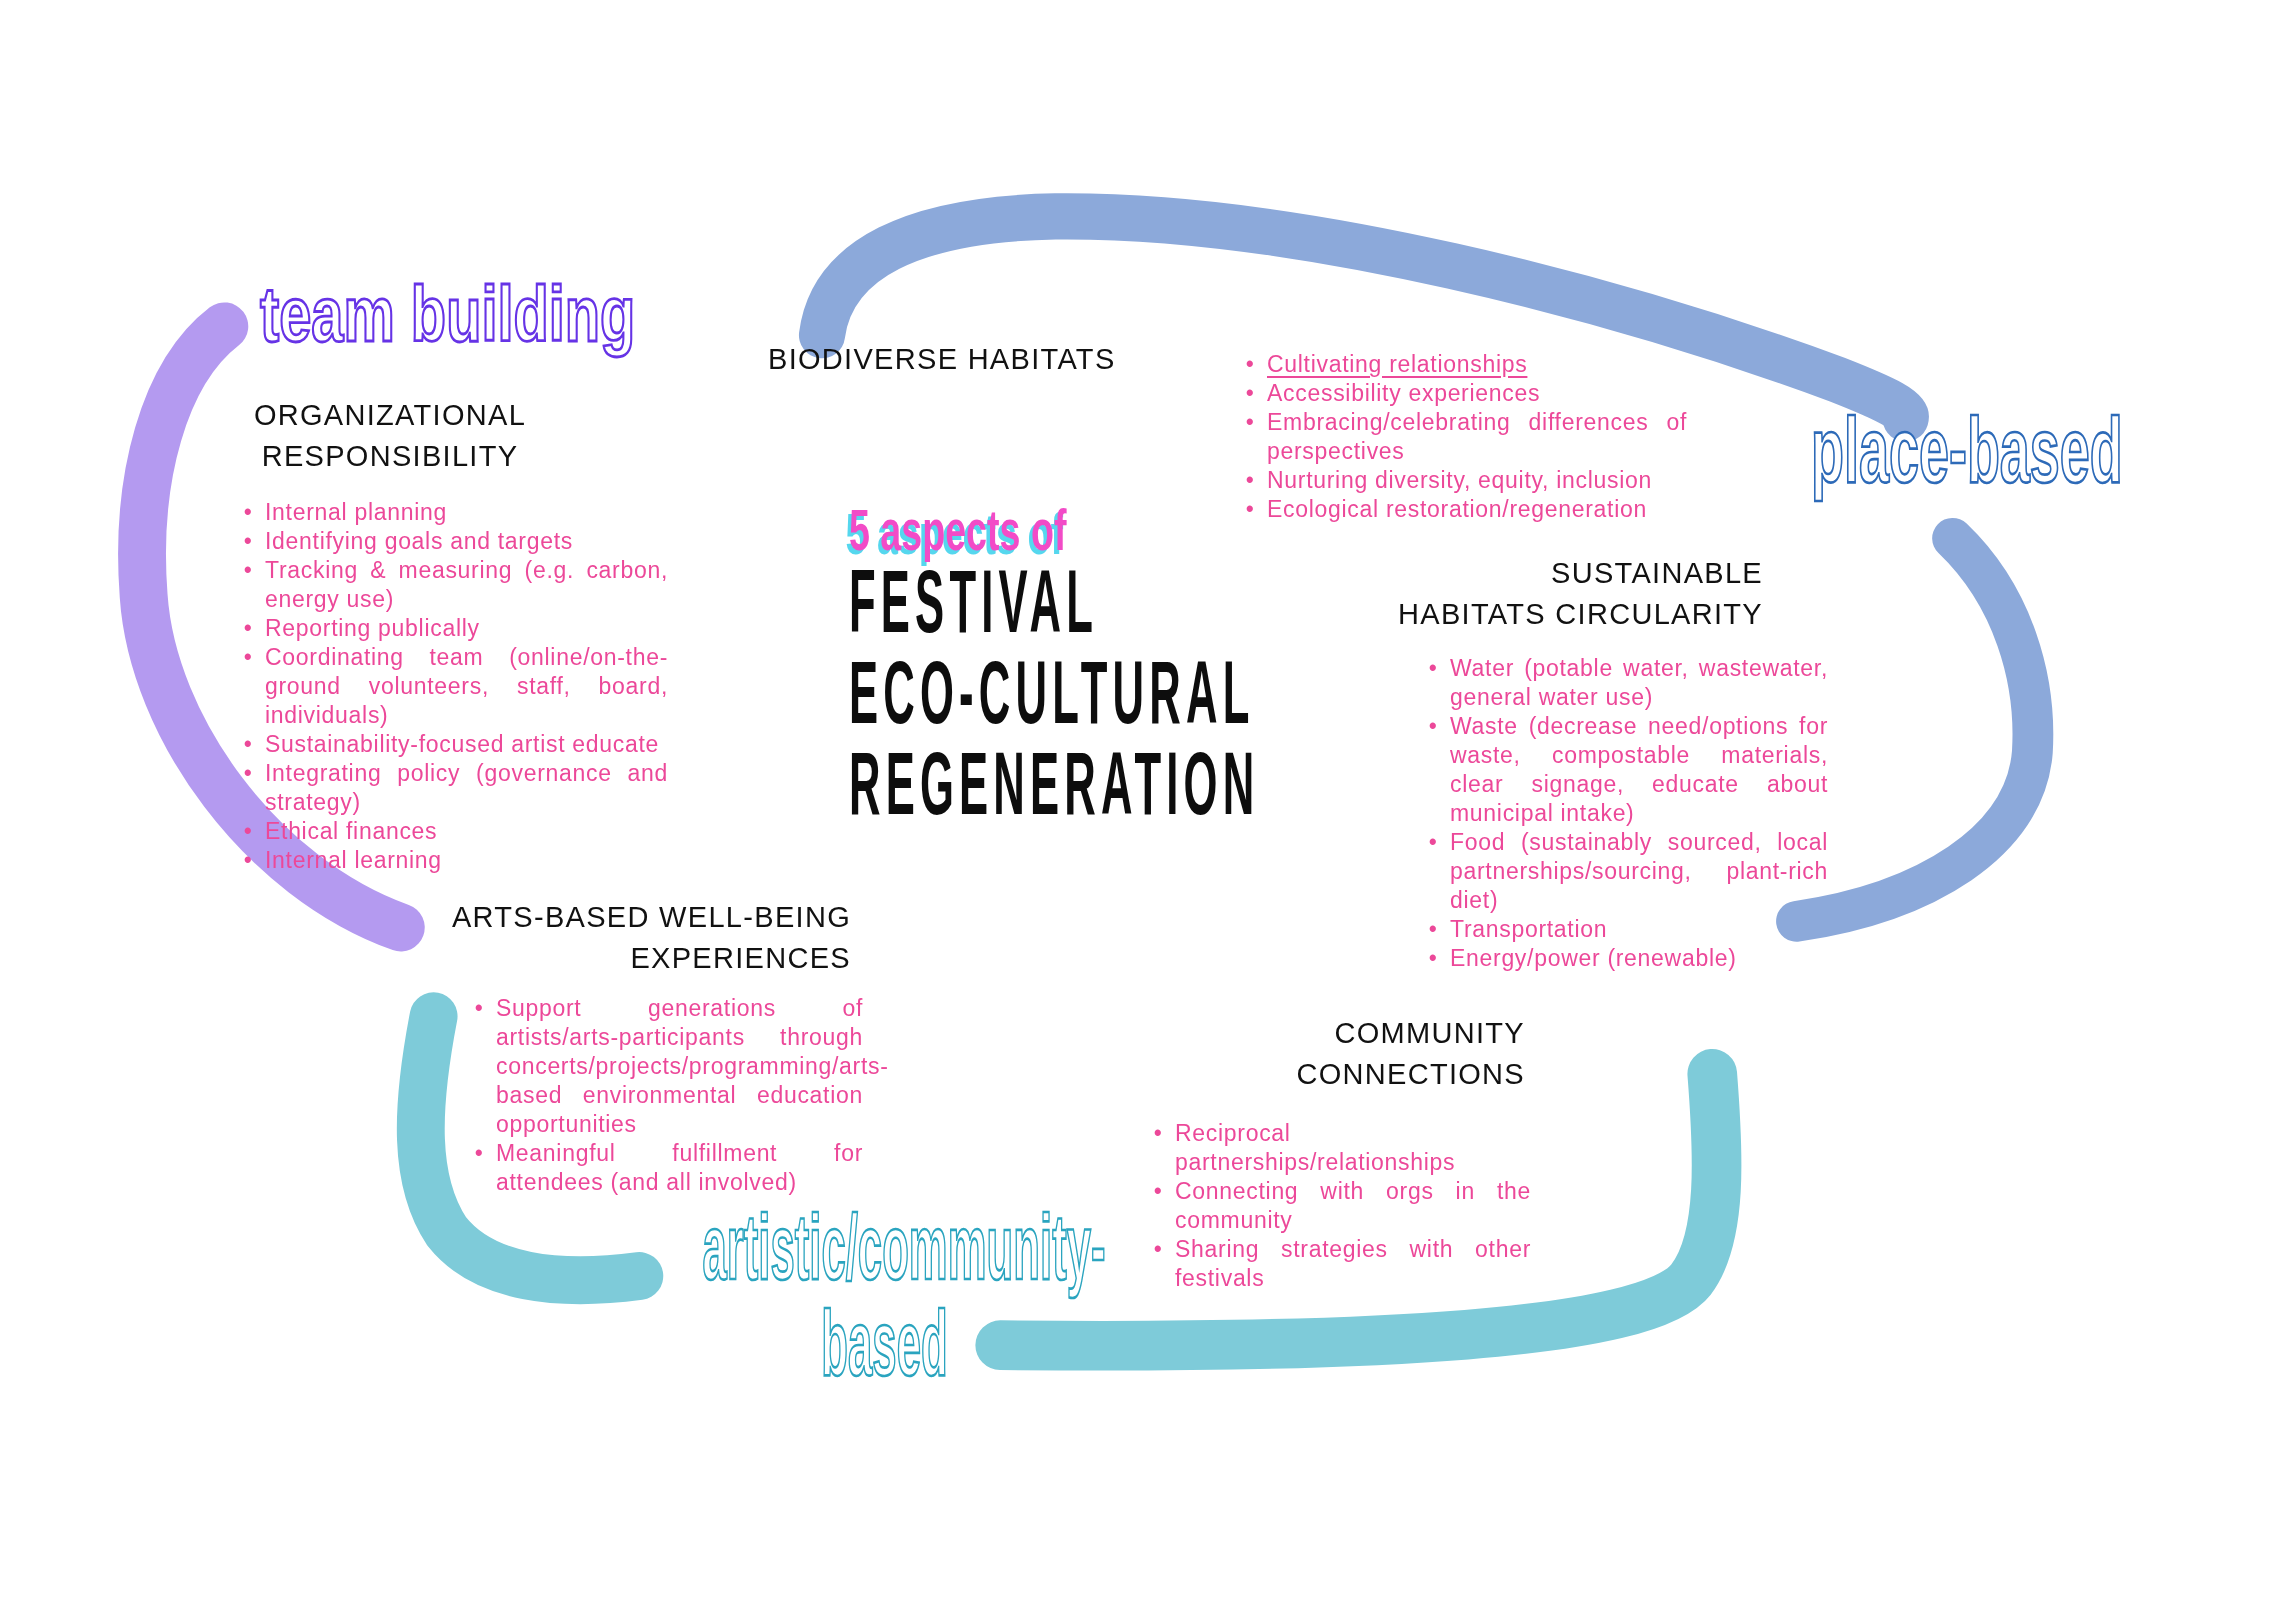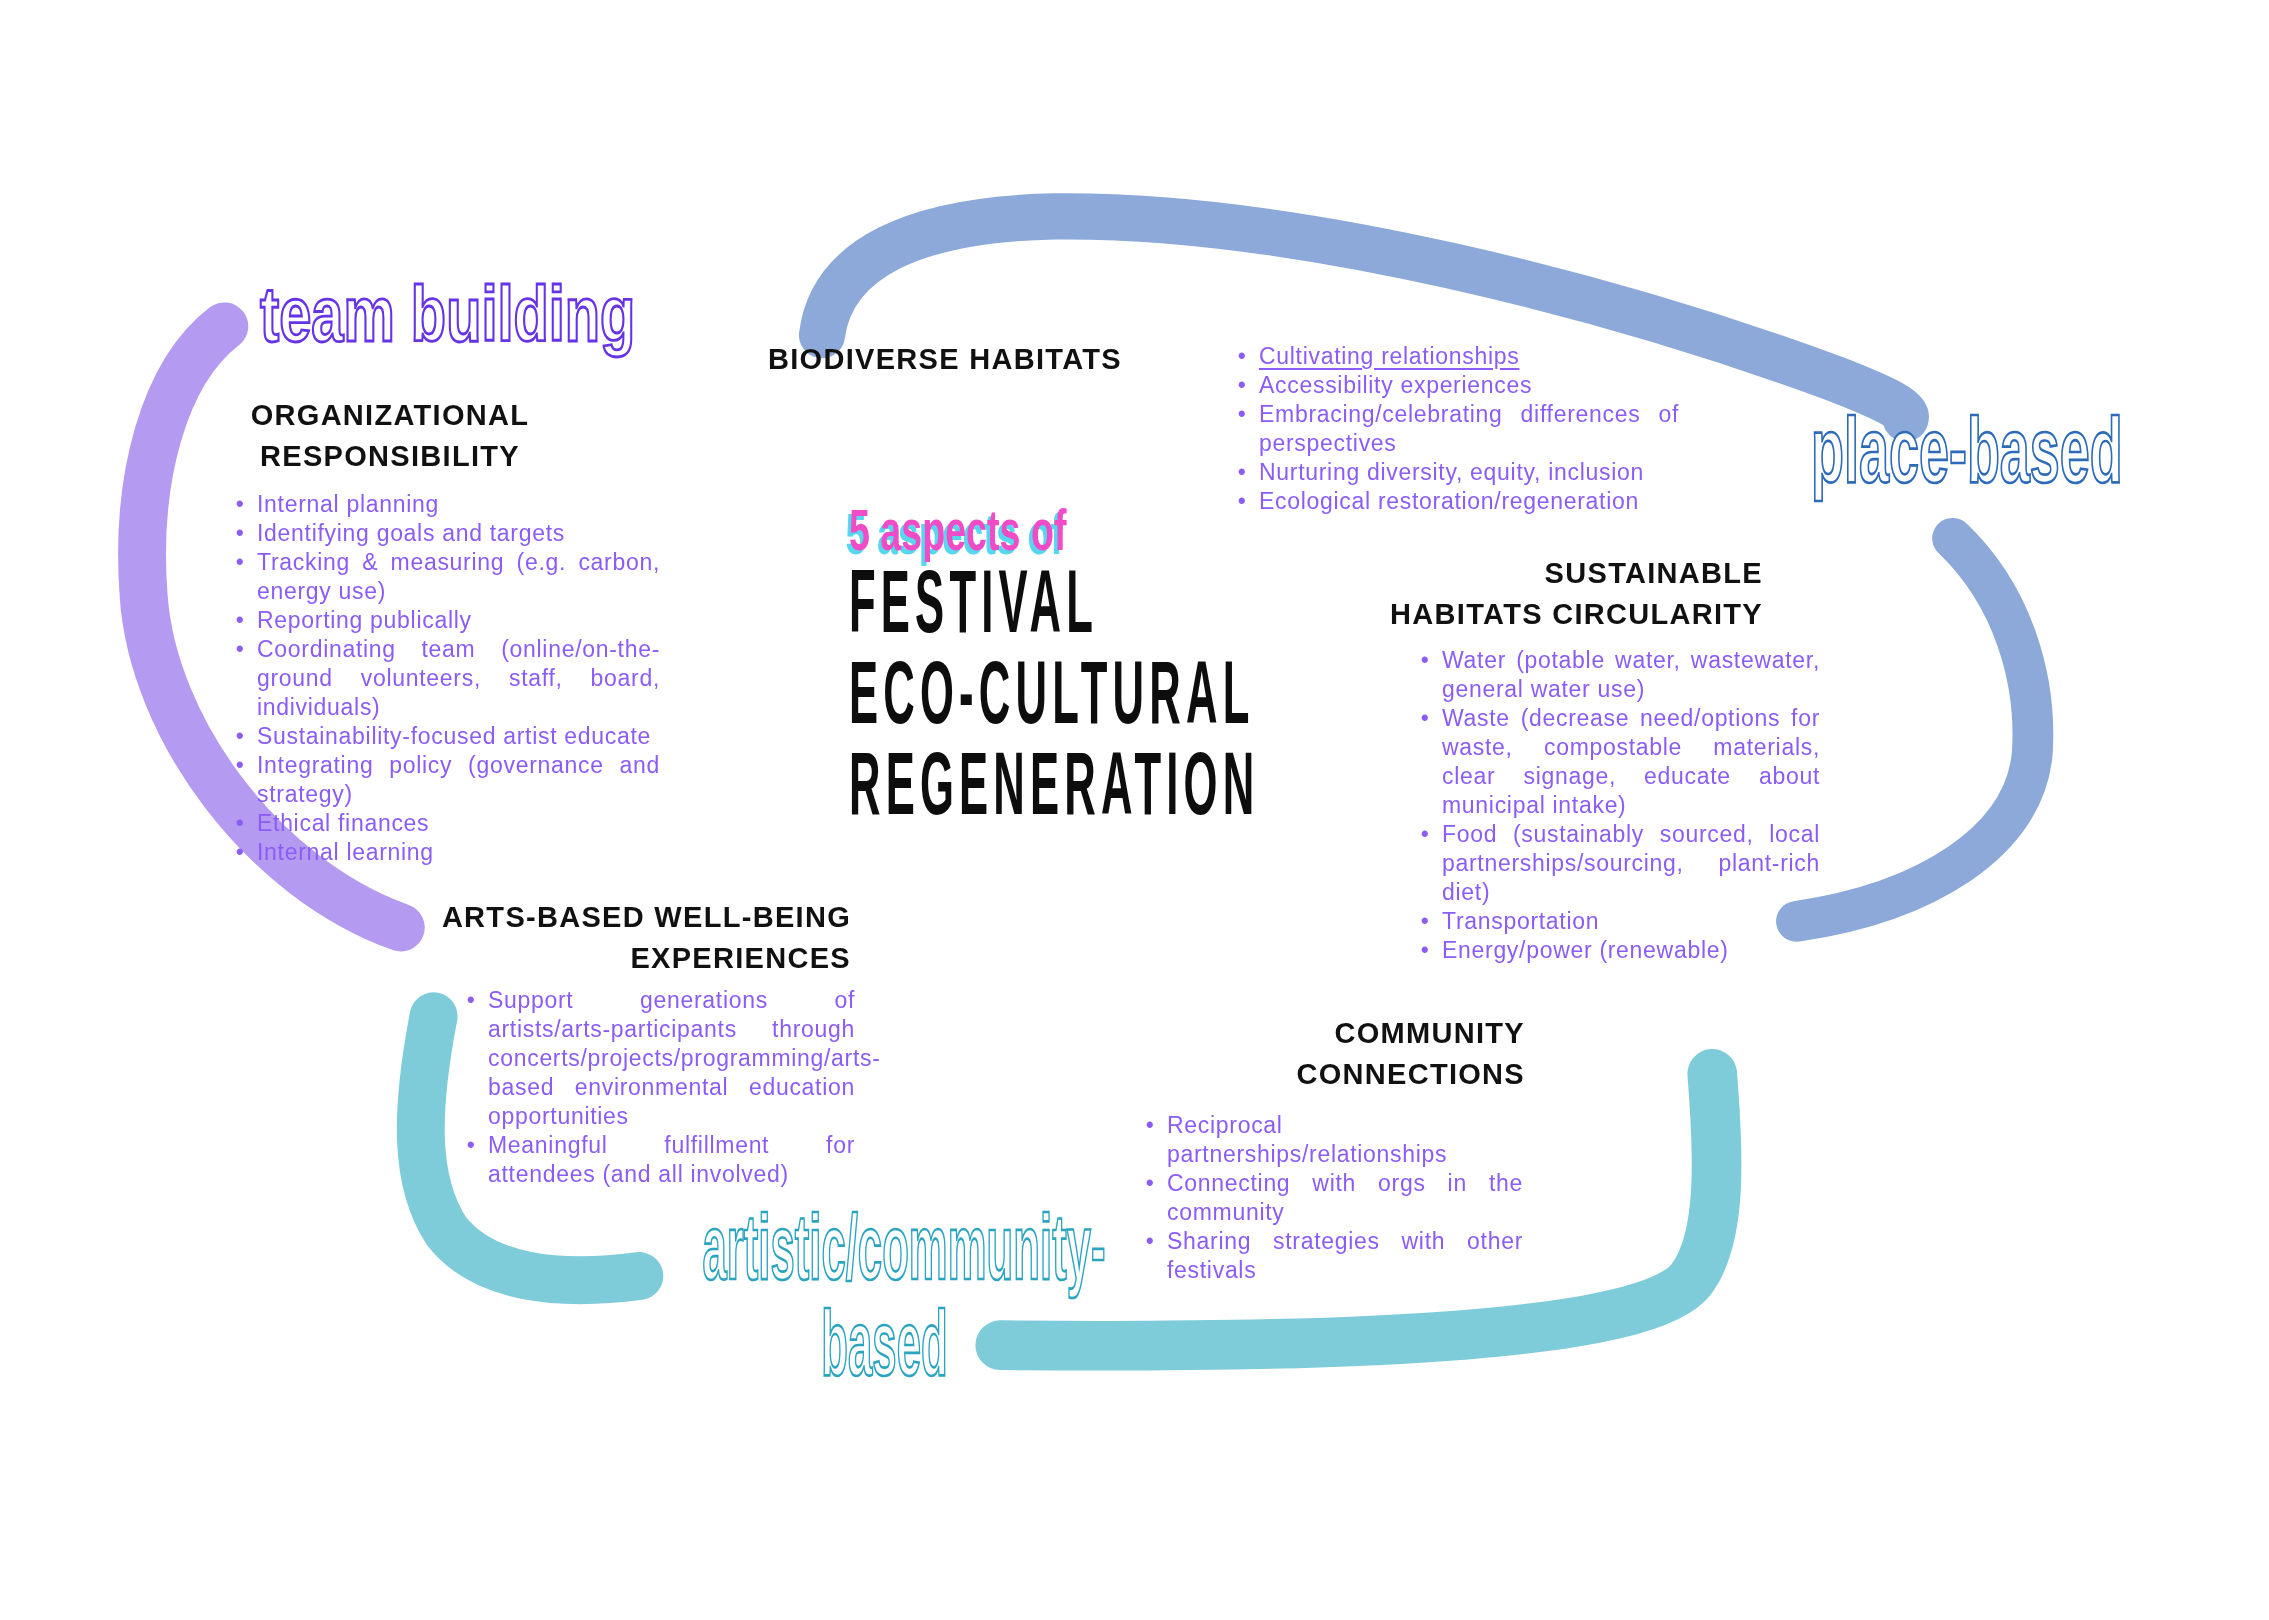--- a/index.html
+++ b/index.html
@@ -21,31 +21,31 @@
 
   
   .eyebrow{position:absolute;left:849px;top:502px;z-index:2;font-weight:bold;font-size:57px;
            line-height:57px;white-space:nowrap;color:#f24bc7;transform:scaleX(0.66);
            transform-origin:left top;text-shadow:-5.3px 4.4px 0 #55d7ee;}
   .big-title{position:absolute;left:849px;top:556px;z-index:2;font-weight:bold;font-size:89px;
              line-height:91px;letter-spacing:10.6px;white-space:nowrap;color:#0d0d0d;
              transform:scaleX(0.49);transform-origin:left top;}
 
   
-  .sec-title{position:absolute;z-index:1;font-weight:bold;font-size:29px;letter-spacing:1.3px;
+  .sec-title{position:absolute;z-index:1;font-weight:normal;font-size:29px;letter-spacing:1.3px;
              line-height:41px;color:#111;}
   .t-org{left:232px;top:395px;width:316px;text-align:center;}
   .t-bio{left:768px;top:339px;white-space:nowrap;}
   .t-sus{left:1373px;top:553px;width:390px;text-align:right;}
   .t-art{left:434px;top:897px;width:417px;text-align:right;}
   .t-com{left:1126px;top:1013px;width:399px;text-align:right;}
 
   
-  .bullets{position:absolute;z-index:1;margin:4px;padding:0;list-style:none;font-size:23px;
-           letter-spacing:0.7px;line-height:29px;color:#8b5cf6;}
+  .bullets{position:absolute;z-index:1;margin:12px;padding:0;list-style:none;font-size:23px;
+           letter-spacing:0.7px;line-height:29px;color:#ec4899;}
   .bullets li{position:relative;padding-left:23px;text-align:justify;}
   .bullets li::before{content:"\2022";position:absolute;left:1.8px;top:0;}
   .bullets .underlined{text-decoration:underline;text-underline-offset:4.4px;}
   .b-org{left:230px;top:486px;width:426px;}
   .b-bio{left:1232px;top:338px;width:443px;}
   .b-sus{left:1415px;top:642px;width:401px;}
   .b-art{left:461px;top:982px;width:390px;}
   .b-com{left:1140px;top:1107px;width:379px;}
 </style>
 </head>

